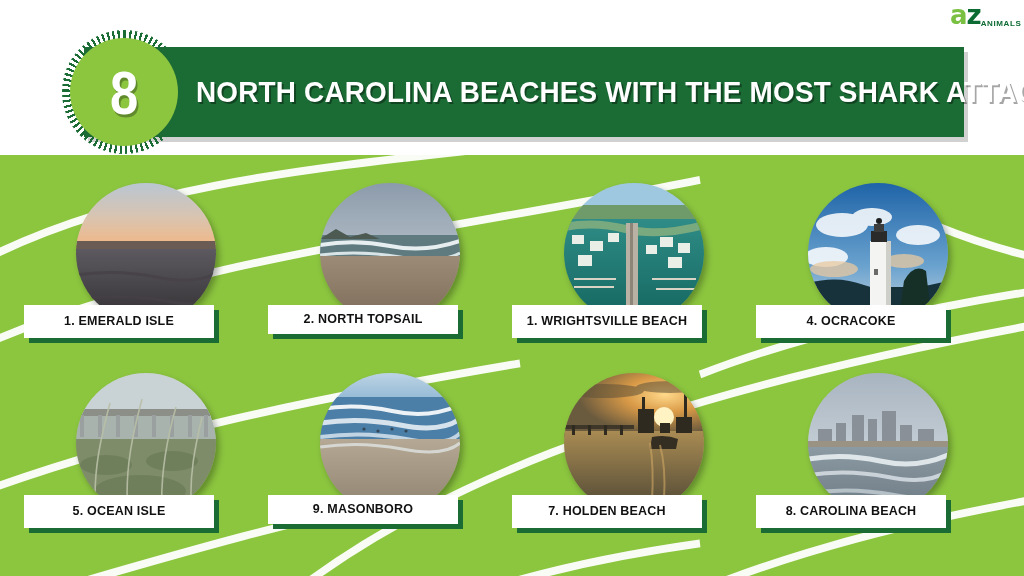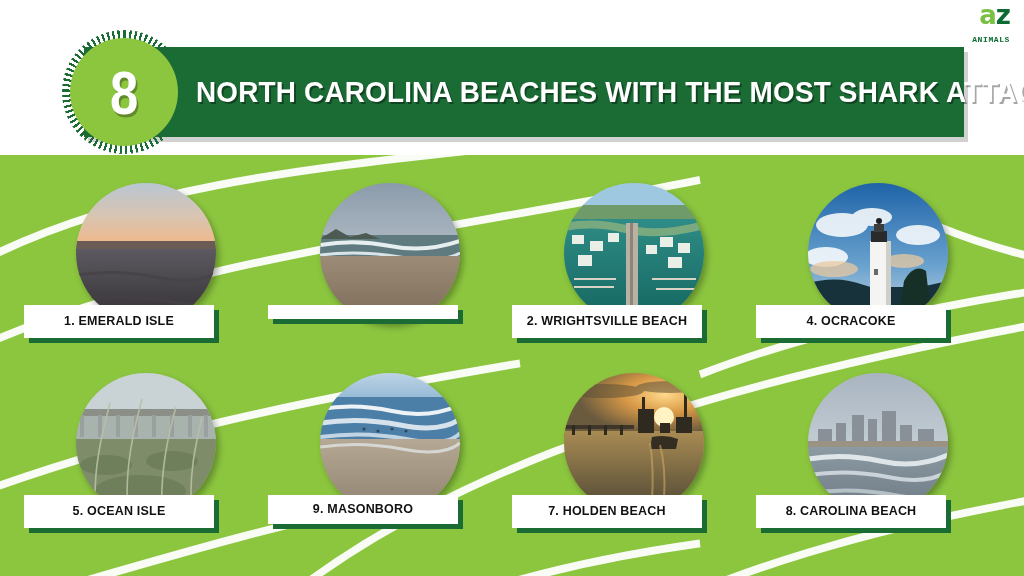--- a/index.html
+++ b/index.html
@@ -5,27 +5,27 @@
   * { margin:0; padding:0; box-sizing:border-box; }
   body {
     width:1024px; height:576px; overflow:hidden;
     background:#ffffff;
     font-family:"Liberation Sans", sans-serif;
   }
   .page { position:relative; width:1024px; height:576px; background:#ffffff; }
 
   
   .logo { position:absolute; top:4px; right:14px; width:60px; height:42px;
-          display:flex; flex-direction:column; align-items:flex-end; }
+          display:flex; align-items:flex-start; }
   .logo-mark { font-size:26px; font-weight:bold; line-height:0.85;
                letter-spacing:-1px; font-family:"DejaVu Sans", sans-serif; }
   .logo-a { color:#7ac043; }
   .logo-z { color:#0c6b33; }
   .logo-word { font-size:8px; font-weight:bold; color:#0c6b33;
-               letter-spacing:0.6px; margin-top:9px;font-family:Liberation Mono, monospace; }
+               letter-spacing:0.6px; margin-top:15px; }
 
   
   .header-wrap { position:absolute; left:0; top:30px; width:1024px; height:125px; }
   .header-bar {
     position:absolute; left:84px; top:17px; width:880px; height:90px;
     background:#1b6b35;
     box-shadow:4px 5px 0 rgba(0,0,0,0.18);
     display:flex; align-items:center;
   }
   .header-title {
@@ -155,20 +155,21 @@
             </defs>
           <rect width="140" height="58" fill="url(#g2a)"></rect>
           <rect y="52" width="140" height="22" fill="#5f7b80"></rect>
           <path d="M0,62 Q35,56 70,63 T140,58" stroke="#e6eef0" stroke-width="4" fill="none"></path>
           <path d="M0,72 Q40,67 80,74 T140,70" stroke="#d8e4e6" stroke-width="3" fill="none"></path>
           <rect y="73" width="140" height="67" fill="url(#g2b)"></rect>
           <path d="M0,56 L16,46 L30,54 L46,50 L60,56 Z" fill="#4c5a52"></path>
         </svg>
       </div>
       <div class="label two">
+        <div>2. NORTH TOPSAIL</div>
       </div>
     </div>
 
     <div class="cell" style="left:506px; top:28px;">
       <div class="photo">
         <svg viewBox="0 0 140 140">
             <defs>
           <linearGradient id="g3w" x1="0" y1="0" x2="0" y2="1">
             <stop offset="0%" stop-color="#2f8c86"></stop>
                 <stop offset="100%" stop-color="#14655f"></stop>
@@ -192,21 +193,21 @@
           <rect x="66" y="40" width="3" height="100" fill="#8d8678"></rect>
           <g stroke="#d9d3c6" stroke-width="2">
             <path d="M10,96 h42"></path>
               <path d="M10,104 h40"></path>
               <path d="M88,96 h44"></path>
               <path d="M92,106 h40"></path>
           </g>
         </svg>
       </div>
       <div class="label">
-        <div>2. WRIGHTSVILLE BEACH</div>
+        <div>1. WRIGHTSVILLE BEACH</div>
       </div>
     </div>
 
     <div class="cell" style="left:750px; top:28px;">
       <div class="photo">
         <svg viewBox="0 0 140 140">
             <defs>
           <linearGradient id="g4s" x1="0" y1="0" x2="0" y2="1">
             <stop offset="0%" stop-color="#1f64a8"></stop>
                 <stop offset="60%" stop-color="#6ba3cf"></stop>

